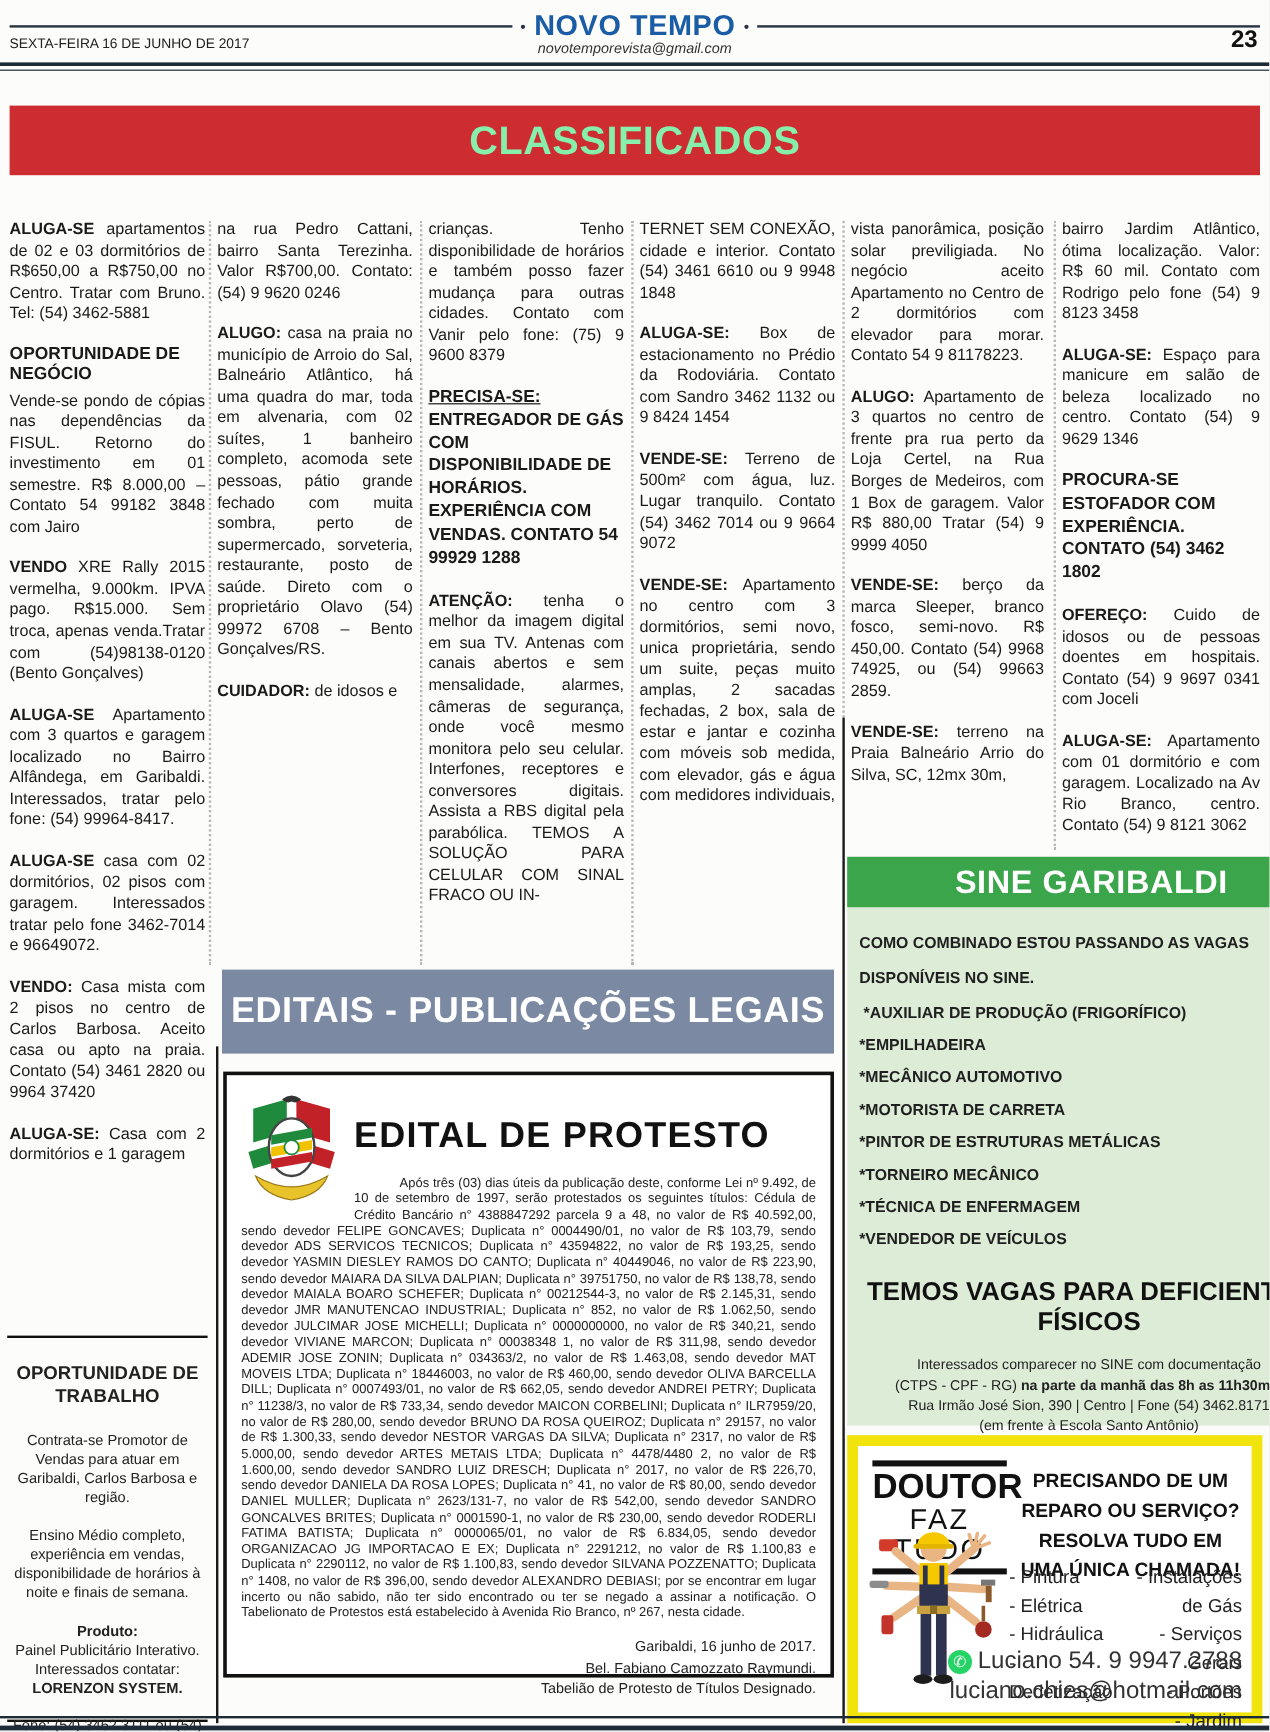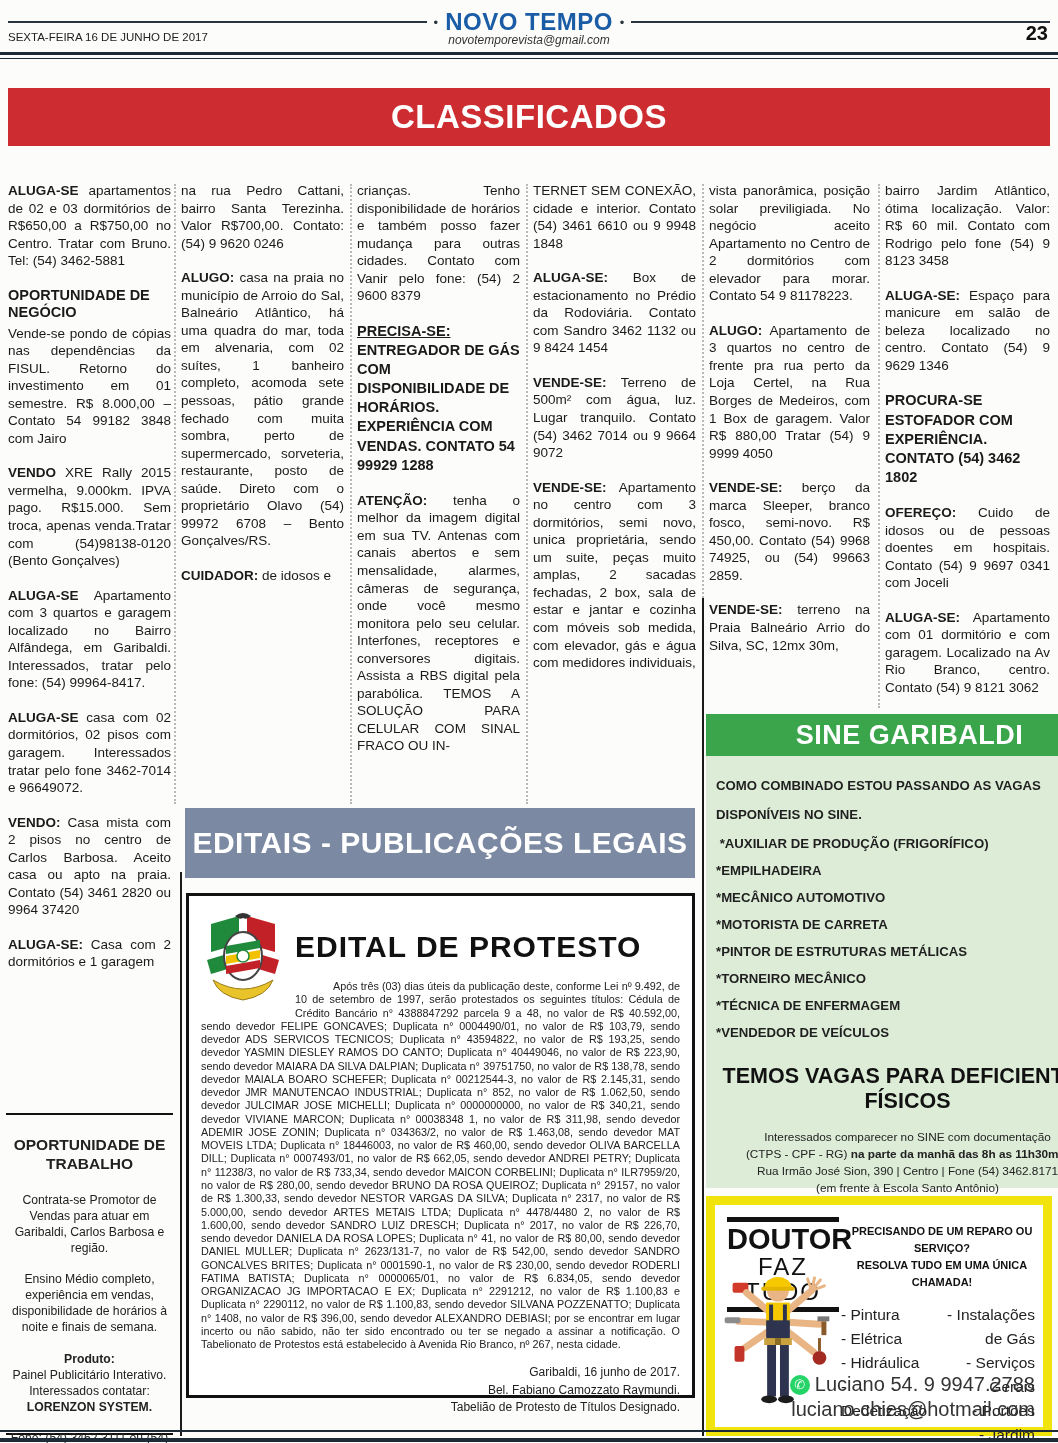--- a/index.html
+++ b/index.html
@@ -8,21 +8,21 @@
   
   .mh-row{position:absolute;top:8px;left:8px;right:8px;display:flex;align-items:center;gap:7px;}
   .mh-line{flex:1;border-top:2px solid #2a3340;height:0;}
   .mh-dot{font-size:13px;color:#2a3340;line-height:1;}
   .mh-title{font-size:24px;font-weight:bold;color:#1a5ca6;letter-spacing:.5px;}
   .mh-date{position:absolute;top:31px;left:8px;font-size:11.5px;color:#222;}
   .mh-email{position:absolute;top:33px;left:0;right:0;text-align:center;font-size:12px;font-style:italic;color:#333;}
   .mh-page{position:absolute;top:22px;right:10px;font-size:20px;font-weight:bold;color:#111;}
   .mh-rule{position:absolute;top:52px;left:0;right:0;height:3px;border-top:3px solid #1d2b36;border-bottom:1px solid #1d2b36;}
   
-  .banner{position:absolute;left:8px;right:8px;top:88px;height:58px;background:#cd2c30;color:#ffffff;
+  .banner{position:absolute;left:8px;right:8px;top:88px;height:58px;background:#cd2c30;color:#86efac;
           display:flex;align-items:center;justify-content:center;font-size:33px;font-weight:bold;letter-spacing:.5px;}
   
   .ccol{position:absolute;top:182px;text-align:justify;}
   .c1{left:8px;width:163px;}  .c2{left:181px;width:163px;} .c3{left:357px;width:163px;}
   .c4{left:533px;width:163px;}.c5{left:709px;width:161px;} .c6{left:885px;width:165px;}
   .ad{font-size:13.5px;line-height:1.3;margin-bottom:17px;color:#1a1a1a;}
   .ad-lead{font-weight:bold;}
   .ad.headed .ad-lead{display:block;font-size:14.5px;line-height:1.2;text-align:left;margin-bottom:3px;}
   .ad.allbold{font-weight:bold;text-align:left;font-size:14.5px;line-height:1.32;}
   .ad.underlead .ad-lead{text-decoration:underline;}
@@ -57,21 +57,21 @@
   .sine-high{font-weight:bold;font-size:21.5px;text-align:center;margin-top:24px;color:#111;}
   .sine-foot{text-align:center;font-size:11.8px;line-height:1.45;margin-top:15px;color:#222;}
   .sine-foot .b{font-weight:bold;}
   
   .doutor{position:absolute;left:706px;top:1196px;width:346px;height:240px;box-sizing:border-box;
           background:#fff;border:9px solid #f0e40c;}
   .dt-logo{position:absolute;left:12px;top:12px;width:112px;border-top:5px solid #111;border-bottom:5px solid #111;
            padding:3px 0;text-align:center;color:#111;}
   .dt-logo .l1{font-size:29px;font-weight:bold;line-height:1;}
   .dt-logo .l2{font-size:24px;letter-spacing:2px;line-height:1.05;}
-  .dt-tag{position:absolute;right:8px;top:18px;width:186px;text-align:center;font-weight:bold;font-size:11px;line-height:1.55;color:#111;}
+  .dt-tag{position:absolute;right:8px;top:18px;width:186px;text-align:center;font-weight:bold;font-size:16px;line-height:1.55;color:#111;}
   .dt-fig{position:absolute;left:2px;top:62px;width:122px;height:158px;}
   .dt-services{position:absolute;left:126px;top:98px;right:8px;display:flex;justify-content:space-between;
                font-size:15.5px;color:#222;line-height:1.55;}
   .dt-sr{text-align:right;}
   .dt-contact{position:absolute;right:8px;bottom:6px;text-align:right;color:#333;}
   .dt-phone{font-size:20px;display:flex;align-items:center;justify-content:flex-end;gap:5px;}
   .wa{display:inline-flex;width:20px;height:20px;border-radius:50%;background:#25d366;color:#fff;
       align-items:center;justify-content:center;font-size:13px;}
   .dt-email{font-size:20px;margin-top:2px;}
   
@@ -115,21 +115,21 @@
       <div class="ad"><span class="ad-lead">ALUGA-SE:</span> <span class="ad-text">Casa com 2 dormitórios e 1 garagem</span></div>
     </div>
   <div class="ccol c2">
 
   <div class="ad"> <span class="ad-text">na rua Pedro Cattani, bairro Santa Terezinha. Valor R$700,00. Contato: (54) 9 9620 0246</span></div>
       <div class="ad"><span class="ad-lead">ALUGO:</span> <span class="ad-text">casa na praia no município de Arroio do Sal, Balneário Atlântico, há uma quadra do mar, toda em alvenaria, com 02 suítes, 1 banheiro completo, acomoda sete pessoas, pátio grande fechado com muita sombra, perto de supermercado, sorveteria, restaurante, posto de saúde. Direto com o proprietário Olavo (54) 99972 6708 – Bento Gonçalves/RS.</span></div>
       <div class="ad"><span class="ad-lead">CUIDADOR:</span> <span class="ad-text">de idosos e</span></div>
     </div>
   <div class="ccol c3">
 
-  <div class="ad"> <span class="ad-text">crianças. Tenho disponibilidade de horários e também posso fazer mudança para outras cidades. Contato com Vanir pelo fone: (54) 2 9600 8379</span></div>
+  <div class="ad"> <span class="ad-text">crianças. Tenho disponibilidade de horários e também posso fazer mudança para outras cidades. Contato com Vanir pelo fone: (75) 9 9600 8379</span></div>
       <div class="ad allbold underlead"><span class="ad-lead">PRECISA-SE:</span> <span class="ad-text">ENTREGADOR DE GÁS COM DISPONIBILIDADE DE HORÁRIOS. EXPERIÊNCIA COM VENDAS. CONTATO 54 99929 1288</span></div>
       <div class="ad"><span class="ad-lead">ATENÇÃO:</span> <span class="ad-text">tenha o melhor da imagem digital em sua TV. Antenas com canais abertos e sem mensalidade, alarmes, câmeras de segurança, onde você mesmo monitora pelo seu celular. Interfones, receptores e conversores digitais. Assista a RBS digital pela parabólica. TEMOS A SOLUÇÃO PARA CELULAR COM SINAL FRACO OU IN-</span></div>
     </div>
   <div class="ccol c4">
 
   <div class="ad"> <span class="ad-text">TERNET SEM CONEXÃO, cidade e interior. Contato (54) 3461 6610 ou 9 9948 1848</span></div>
       <div class="ad"><span class="ad-lead">ALUGA-SE:</span> <span class="ad-text">Box de estacionamento no Prédio da Rodoviária. Contato com Sandro 3462 1132 ou 9 8424 1454</span></div>
       <div class="ad"><span class="ad-lead">VENDE-SE:</span> <span class="ad-text">Terreno de 500m² com água, luz. Lugar tranquilo. Contato (54) 3462 7014 ou 9 9664 9072</span></div>
       <div class="ad"><span class="ad-lead">VENDE-SE:</span> <span class="ad-text">Apartamento no centro com 3 dormitórios, semi novo, unica proprietária, sendo um suite, peças muito amplas, 2 sacadas fechadas, 2 box, sala de estar e jantar e cozinha com móveis sob medida, com elevador, gás e água com medidores individuais,</span></div>
     </div>

